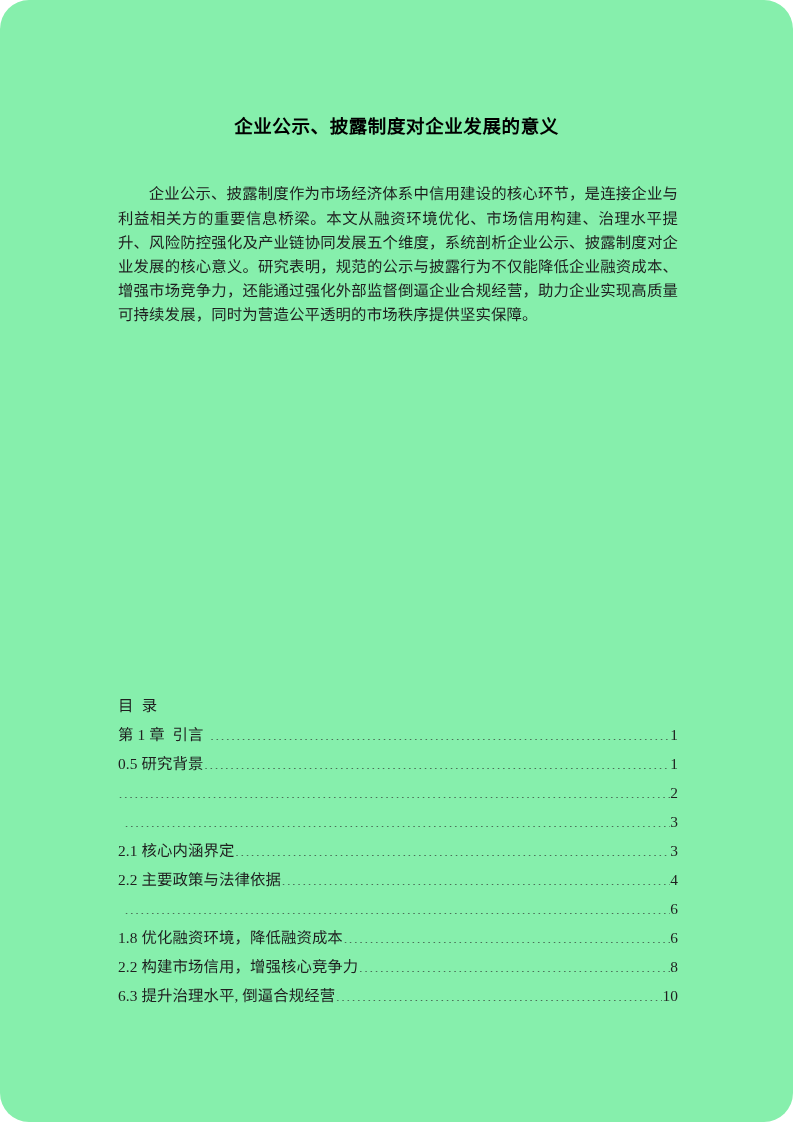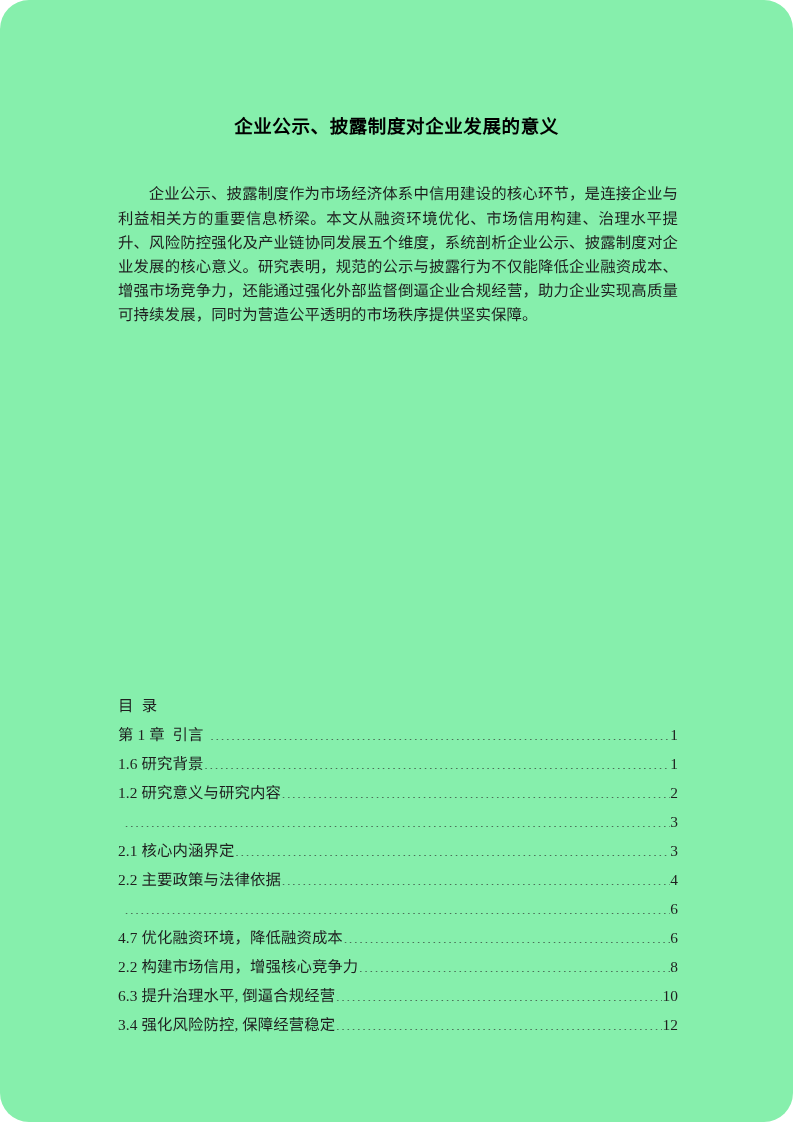--- a/index.html
+++ b/index.html
@@ -131,26 +131,25 @@
 
   <div class="toc">
     <div class="toc-heading">目  录</div>
     <ul class="toc-list" id="toc-list">
         <li class="toc-entry level-chapter">
           <span class="toc-label">第 1 章  引言</span>
           <span class="toc-leader"></span>
           <span class="toc-page">1</span>
         </li>
         <li class="toc-entry level-section">
-          <span class="toc-label">1.6 研究背景</span>
+          <span class="toc-label">0.5 研究背景</span>
           <span class="toc-leader"></span>
           <span class="toc-page">1</span>
         </li>
         <li class="toc-entry level-section">
-          <span class="toc-label">1.2 研究意义与研究内容</span>
           <span class="toc-leader"></span>
           <span class="toc-page">2</span>
         </li>
         <li class="toc-entry level-chapter">
           <span class="toc-leader"></span>
           <span class="toc-page">3</span>
         </li>
         <li class="toc-entry level-section">
           <span class="toc-label">2.1 核心内涵界定</span>
           <span class="toc-leader"></span>
@@ -159,35 +158,30 @@
         <li class="toc-entry level-section">
           <span class="toc-label">2.2 主要政策与法律依据</span>
           <span class="toc-leader"></span>
           <span class="toc-page">4</span>
         </li>
         <li class="toc-entry level-chapter">
           <span class="toc-leader"></span>
           <span class="toc-page">6</span>
         </li>
         <li class="toc-entry level-section">
-          <span class="toc-label">4.7 优化融资环境，降低融资成本</span>
+          <span class="toc-label">1.8 优化融资环境，降低融资成本</span>
           <span class="toc-leader"></span>
           <span class="toc-page">6</span>
         </li>
         <li class="toc-entry level-section">
           <span class="toc-label">2.2 构建市场信用，增强核心竞争力</span>
           <span class="toc-leader"></span>
           <span class="toc-page">8</span>
         </li>
         <li class="toc-entry level-section">
           <span class="toc-label">6.3 提升治理水平, 倒逼合规经营</span>
           <span class="toc-leader"></span>
           <span class="toc-page">10</span>
         </li>
-        <li class="toc-entry level-section">
-          <span class="toc-label">3.4 强化风险防控, 保障经营稳定</span>
-          <span class="toc-leader"></span>
-          <span class="toc-page">12</span>
-        </li>
       </ul>
   </div>
 
 </div>
 
 </body></html>

